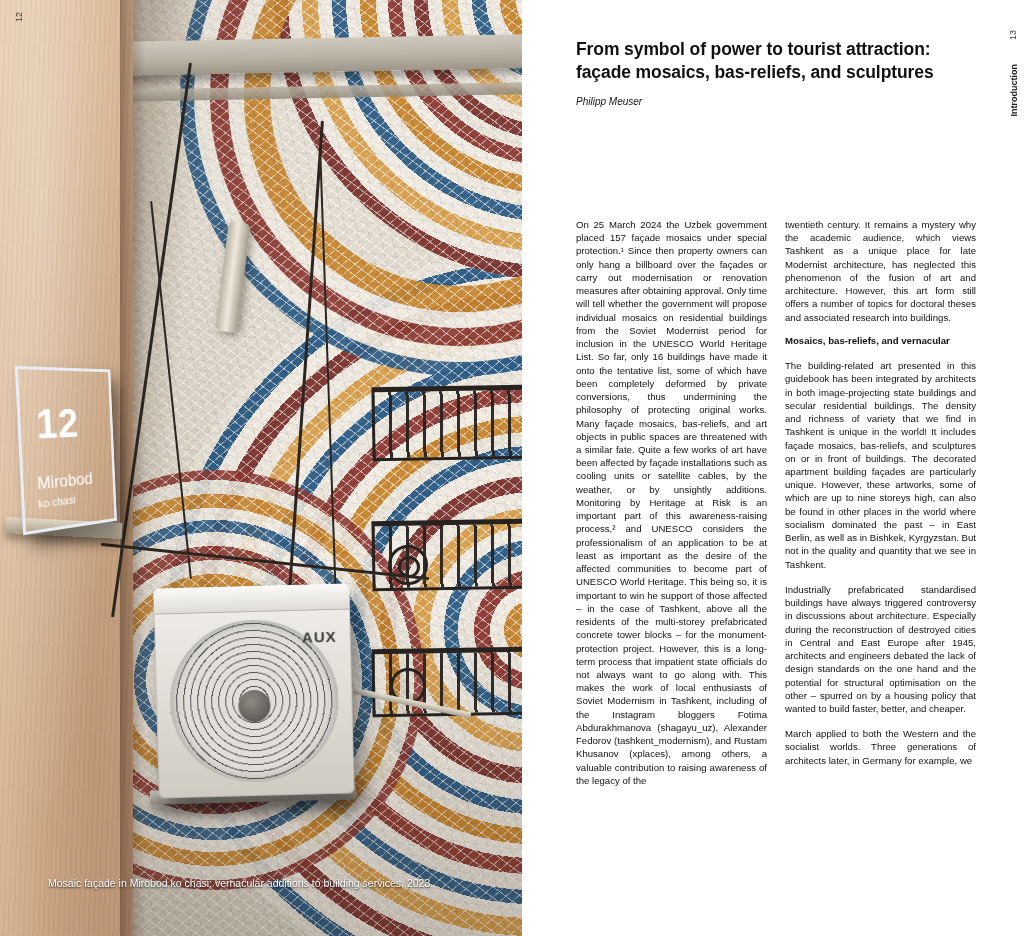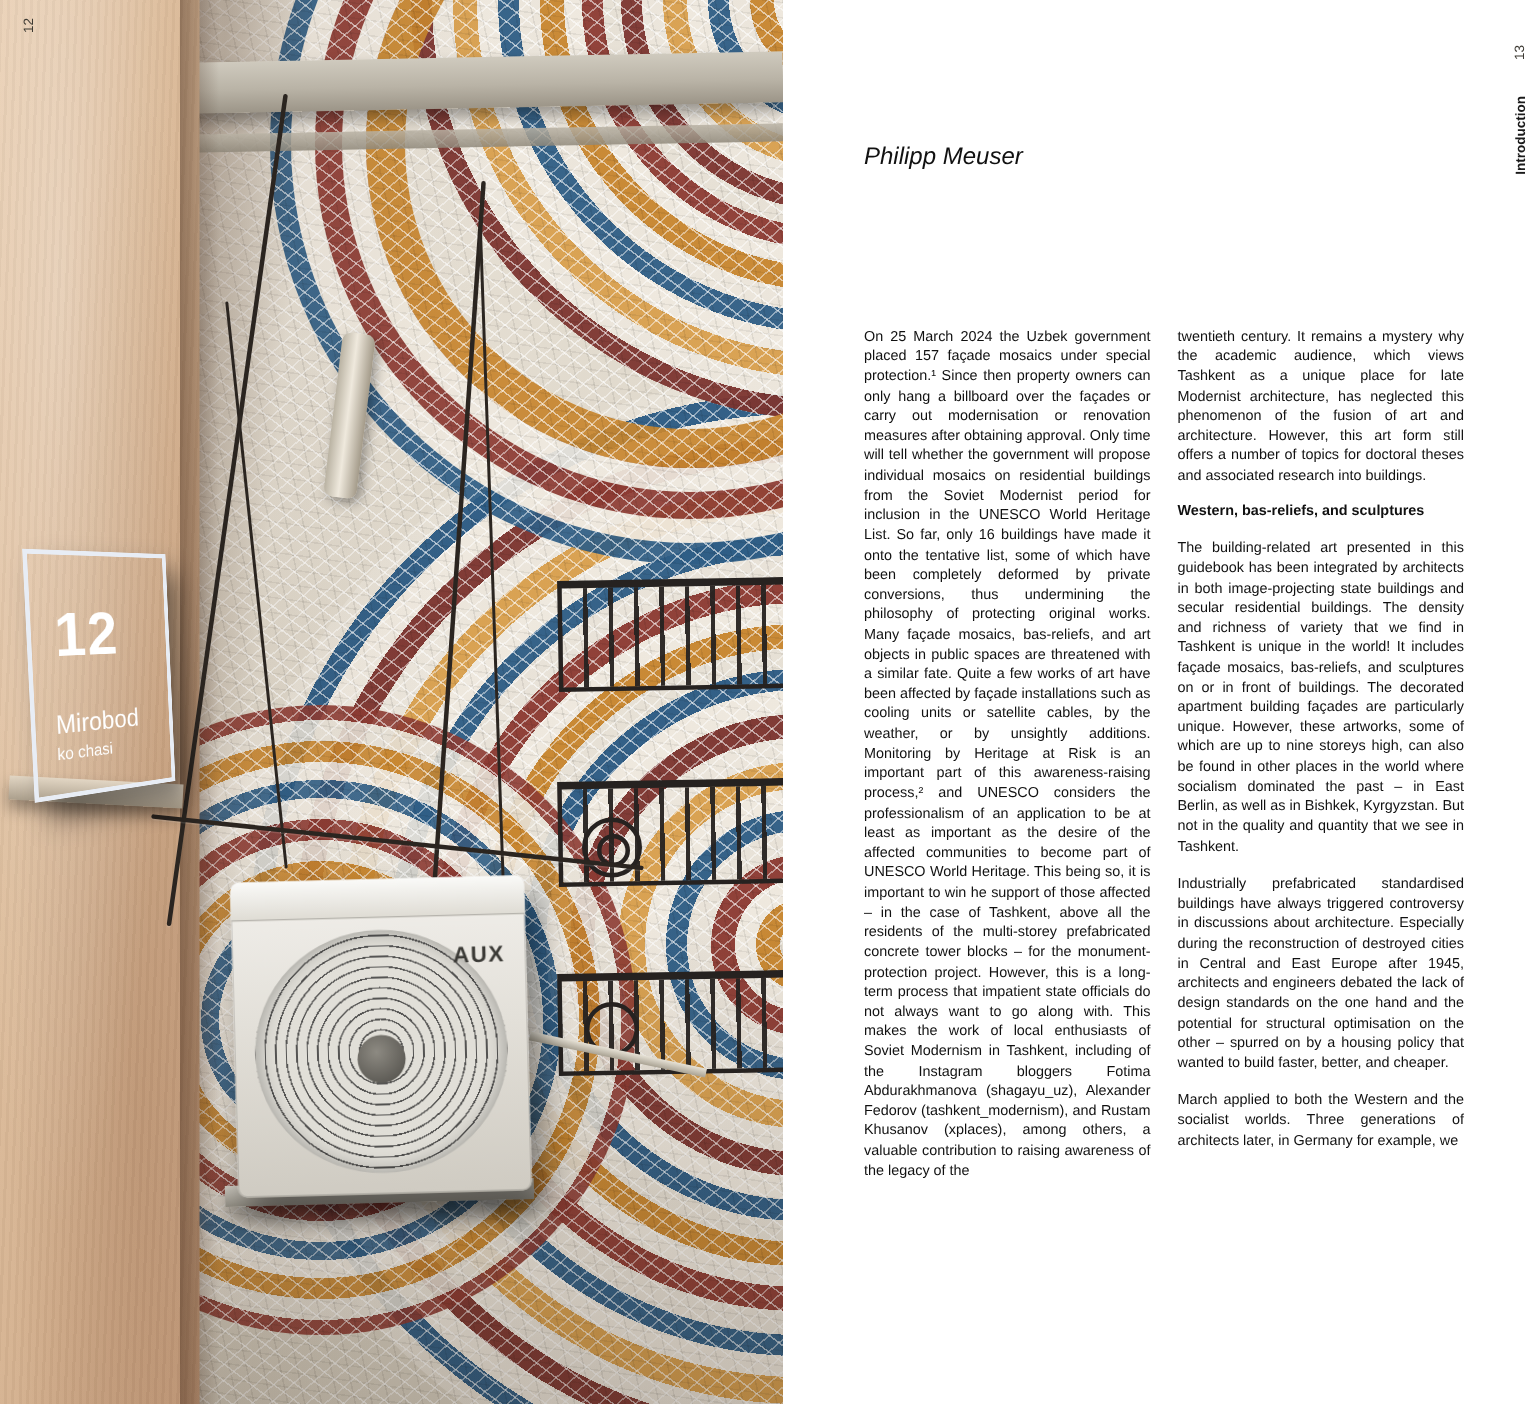--- a/index.html
+++ b/index.html
@@ -353,21 +353,21 @@
     width: 400px;
     font-size: 17.5px;
     font-weight: 700;
     line-height: 1.32;
     color: #111111;
     letter-spacing: -0.1px;
   }
   .author {
     position: absolute;
     left: 54px; top: 96px;
-    font-size: 16px;
+    font-size: 10px;
     font-style: italic;
     color: #111111;
   }
   .columns {
     position: absolute;
     left: 54px; top: 218px;
     width: 400px;
     display: flex;
     gap: 18px;
   }
@@ -455,33 +455,35 @@
 
     <div class="ac-bracket"></div>
     <div class="ac">
       <div class="ac-body"></div>
       <div class="ac-top"></div>
       <div class="ac-grille"></div>
       <div class="ac-hub"></div>
       <div class="ac-brand">AUX</div>
     </div>
 
+    <div class="photo-caption">Mosaic façade in Mirobod ko chasi: vernacular additions to building services, 2023</div>
     <div class="folio-left">12</div>
   </div>
 
   <div class="page-right">
+    <h1 class="headline">From symbol of power to tourist attraction: façade mosaics, bas-reliefs, and sculptures</h1>
     <div class="author">Philipp Meuser</div>
 
     <div class="columns">
       <div class="col">
         <p>On 25 March 2024 the Uzbek government placed 157 façade mosaics under special protection.¹ Since then property owners can only hang a billboard over the façades or carry out modernisation or renovation measures after obtaining approval. Only time will tell whether the government will propose individual mosaics on residential buildings from the Soviet Modernist period for inclusion in the UNESCO World Heritage List. So far, only 16 buildings have made it onto the tentative list, some of which have been completely deformed by private conversions, thus undermining the philosophy of protecting original works. Many façade mosaics, bas-reliefs, and art objects in public spaces are threatened with a similar fate. Quite a few works of art have been affected by façade installations such as cooling units or satellite cables, by the weather, or by unsightly additions. Monitoring by Heritage at Risk is an important part of this awareness-raising process,² and UNESCO considers the professionalism of an application to be at least as important as the desire of the affected communities to become part of UNESCO World Heritage. This being so, it is important to win he support of those affected – in the case of Tashkent, above all the residents of the multi-storey prefabricated concrete tower blocks – for the monument-protection project. However, this is a long-term process that impatient state officials do not always want to go along with. This makes the work of local enthusiasts of Soviet Modernism in Tashkent, including of the Instagram bloggers Fotima Abdurakhmanova (shagayu_uz), Alexander Fedorov (tashkent_modernism), and Rustam Khusanov (xplaces), among others, a valuable contribution to raising awareness of the legacy of the</p>
       </div>
       <div class="col">
         <p>twentieth century. It remains a mystery why the academic audience, which views Tashkent as a unique place for late Modernist architecture, has neglected this phenomenon of the fusion of art and architecture. However, this art form still offers a number of topics for doctoral theses and associated research into buildings.</p>
-        <p class="subhead">Western, bas-reliefs, and sculptures</p>
+        <p class="subhead">Mosaics, bas-reliefs, and vernacular</p>
         <p>The building-related art presented in this guidebook has been integrated by architects in both image-projecting state buildings and secular residential buildings. The density and richness of variety that we find in Tashkent is unique in the world! It includes façade mosaics, bas-reliefs, and sculptures on or in front of buildings. The decorated apartment building façades are particularly unique. However, these artworks, some of which are up to nine storeys high, can also be found in other places in the world where socialism dominated the past – in East Berlin, as well as in Bishkek, Kyrgyzstan. But not in the quality and quantity that we see in Tashkent.</p>
         <p>Industrially prefabricated standardised buildings have always triggered controversy in discussions about architecture. Especially during the reconstruction of destroyed cities in Central and East Europe after 1945, architects and engineers debated the lack of design standards on the one hand and the potential for structural optimisation on the other – spurred on by a housing policy that wanted to build faster, better, and cheaper.</p>
         <p>March applied to both the Western and the socialist worlds. Three generations of architects later, in Germany for example, we</p>
       </div>
     </div>
 
     <div class="folio-right">13</div>
     <div class="runhead-right">Introduction</div>
   </div>
 

